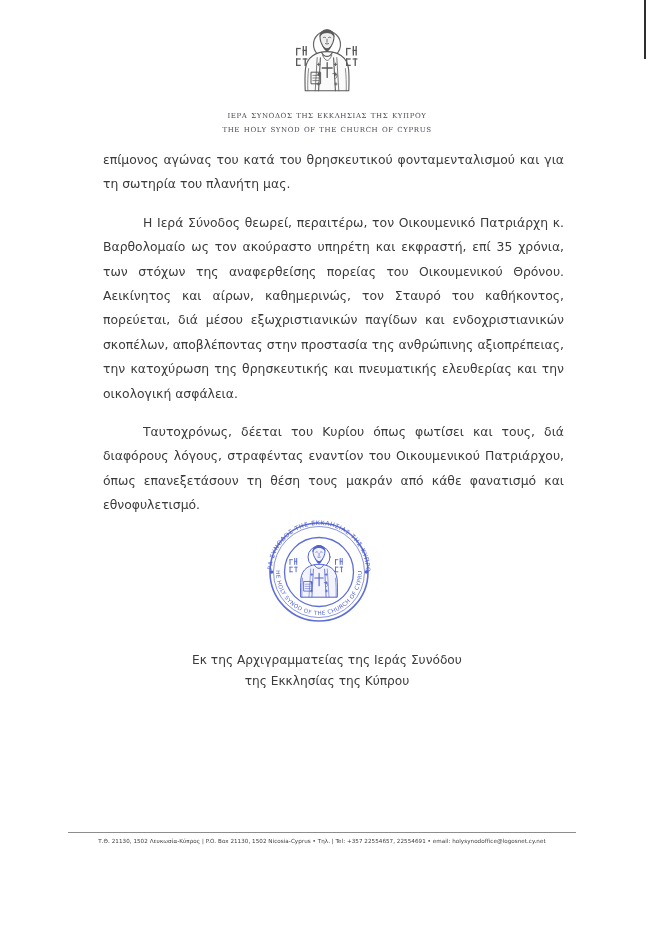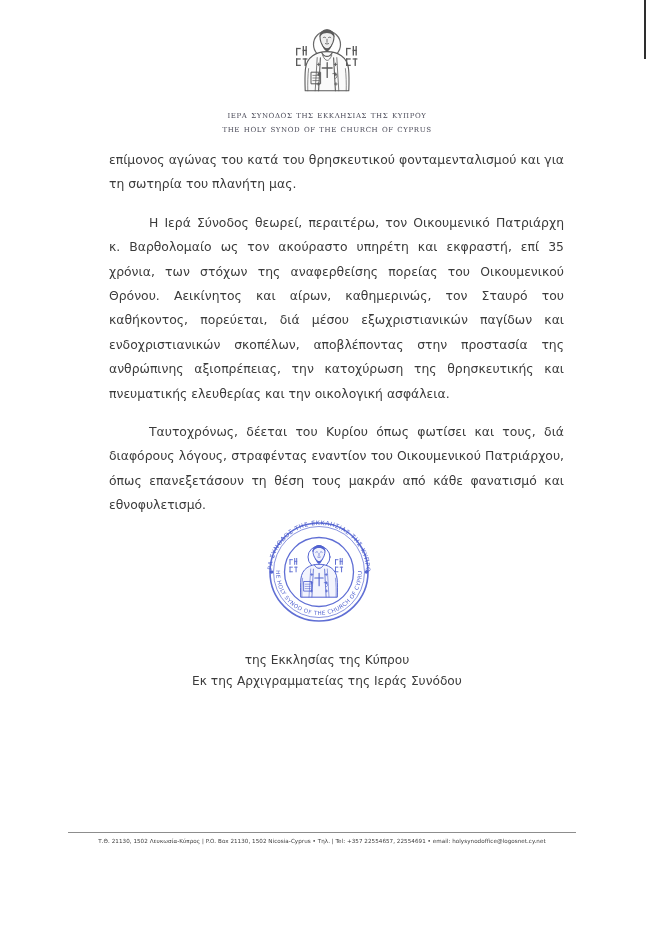--- a/index.html
+++ b/index.html
@@ -67,21 +67,21 @@
     top: 148px;
     left: 96px;
     width: 468px;
   }
   .para {
     text-align: justify;
     text-justify: inter-word;
     font-size: 12.4px;
     line-height: 24.4px;
     color: #3b3b3b;
-    margin: 0 0 14px 13px;
+    margin: 0 0 14px 7px;
   }
   .para.indented { text-indent: 40px; }
   .para.cont { text-indent: 0; }
 
   
   .seal {
     position: absolute;
     top: 510px;
     left: 256px;
     width: 126px;
@@ -292,22 +292,22 @@
             <rect x="0" y="14" width="5.4" height="1.5"></rect>
             <rect x="0" y="21.5" width="5.4" height="1.5"></rect>
           <rect x="7.6" y="14" width="5.4" height="1.5"></rect>
             <rect x="9.8" y="14" width="1.6" height="9"></rect>
         </g>
       </g>
     </svg>
   </div>
 
   <div class="signature">
+    <div class="sig-line">Εκ της Αρχιγραμματείας της Ιεράς Συνόδου</div>
     <div class="sig-line">της Εκκλησίας της Κύπρου</div>
-    <div class="sig-line">Εκ της Αρχιγραμματείας της Ιεράς Συνόδου</div>
   </div>
 
   <div class="footer">
     <div class="footer-rule"></div>
     <div class="footer-text">Τ.Θ. 21130, 1502 Λευκωσία-Κύπρος | P.O. Box 21130, 1502 Nicosia-Cyprus • Τηλ. | Tel: +357 22554657, 22554691 • email: holysynodoffice@logosnet.cy.net</div>
   </div>
 
 </div>
 
 </body></html>

